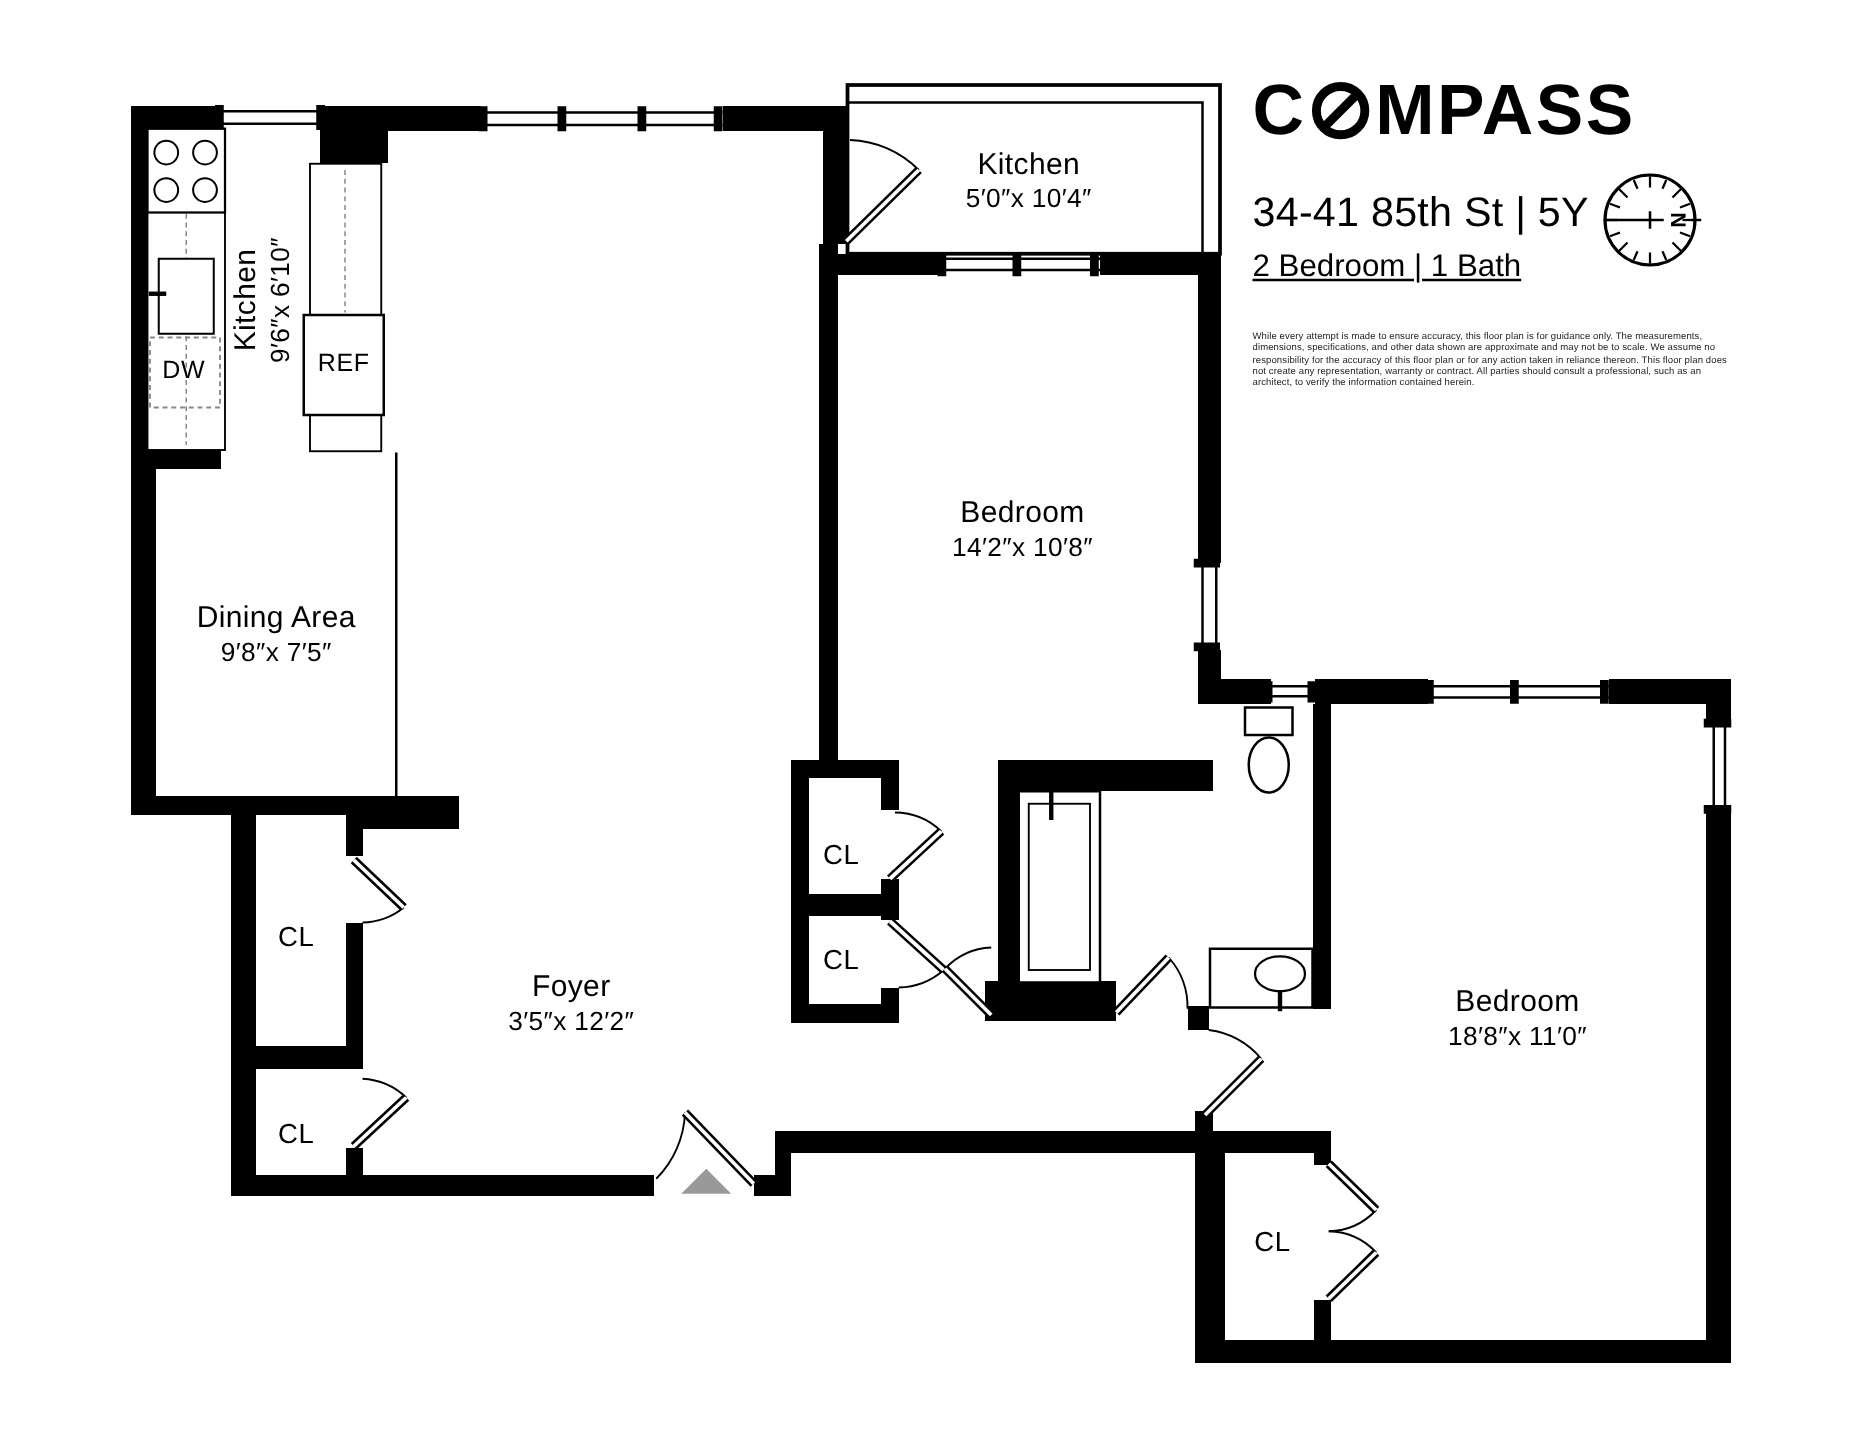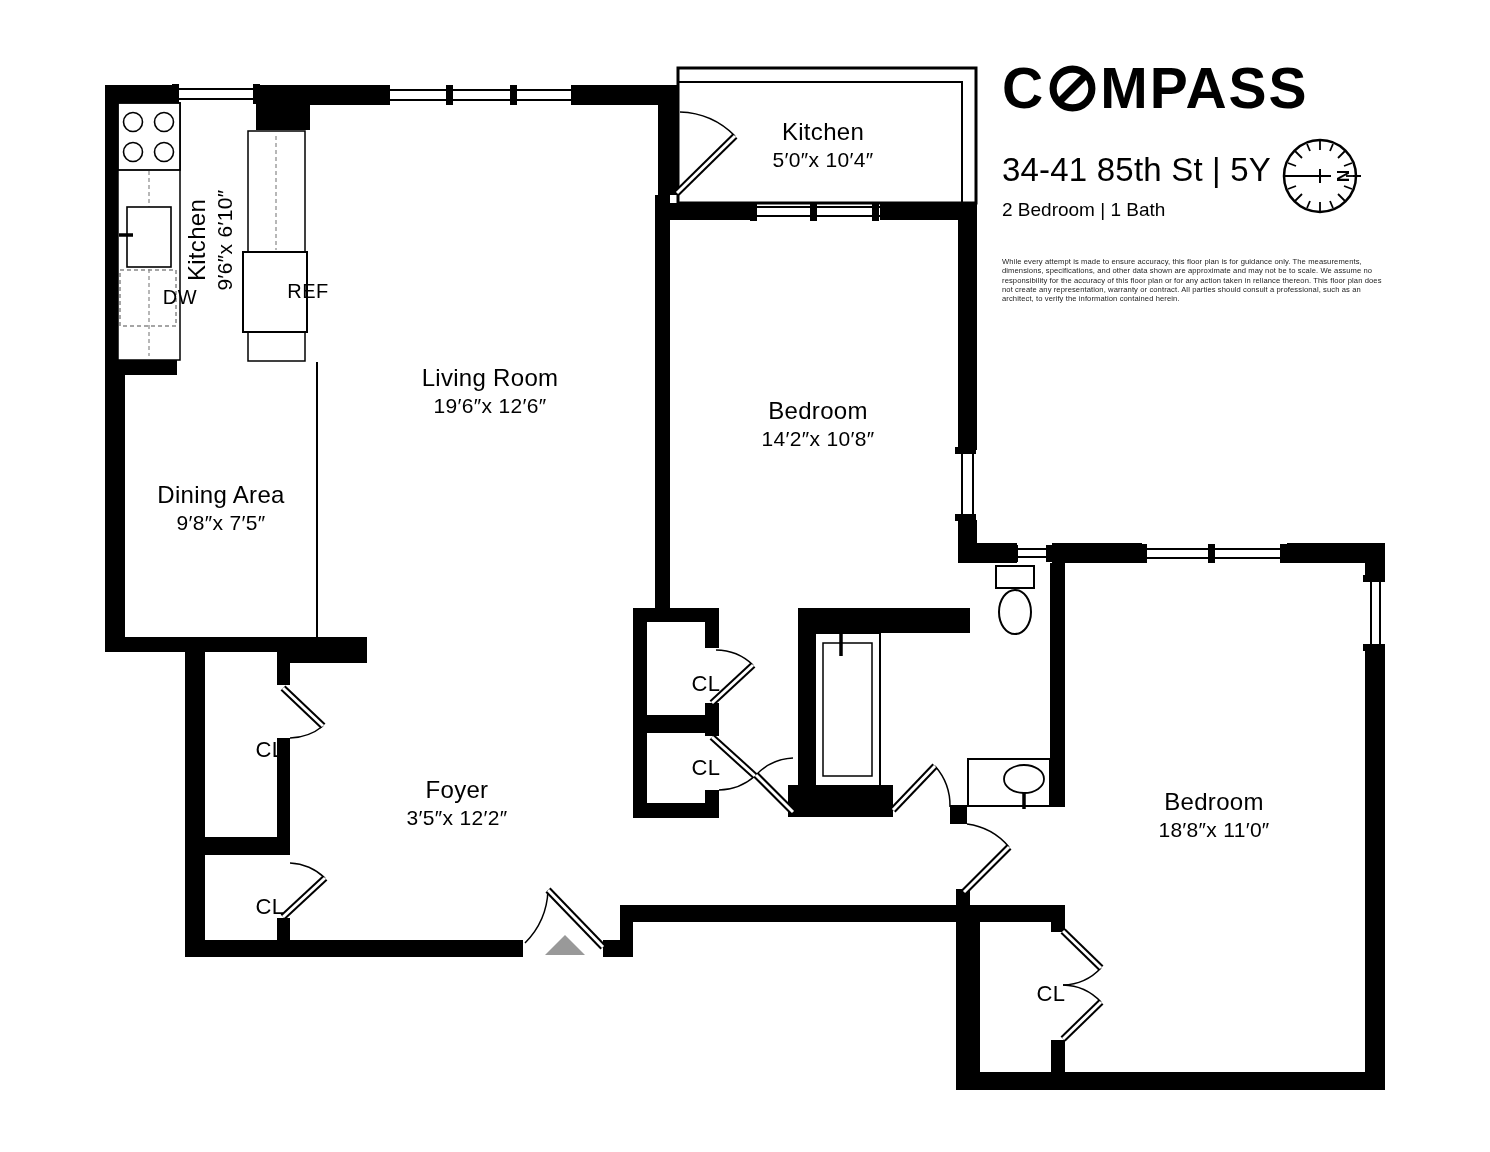--- a/index.html
+++ b/index.html
@@ -6,29 +6,29 @@
   .stage { position:relative; width:1490px; height:1152px; background:#ffffff;
            font-family:"Liberation Sans", sans-serif; color:#000; overflow:hidden; }
   .plan { position:absolute; left:0; top:0; width:1490px; height:1152px; }
 
   .room-label { position:absolute; transform:translate(-50%,-50%); text-align:center;
                 white-space:nowrap; line-height:1.25; letter-spacing:.3px; }
   .room-label.rot { transform:translate(-50%,-50%) rotate(-90deg); }
   .rname { font-size:24px; }
   .rdims { font-size:21px; }
   .small-label { position:absolute; transform:translate(-50%,-50%); font-size:22px;
-                 letter-spacing:.5px; white-space:nowrap;margin-left:33px; }
+                 letter-spacing:.5px; white-space:nowrap; }
   .small-label.sm { font-size:20px; }
 
   .header { position:absolute; left:1002px; top:60px; width:380px; }
   .logo { display:flex; align-items:center; font-size:57px; font-weight:bold;
           letter-spacing:2px; line-height:1; }
   .logo-o { width:53px; height:53px; margin:0 1px; flex:0 0 auto; }
   .address { margin-top:34px; font-size:33px; letter-spacing:.2px; }
-  .summary { margin-top:10px; font-size:19px; }
+  .summary { margin-top:10px; font-size:25px;text-decoration:underline; }
   .disclaimer { margin-top:36px; font-size:7.6px; line-height:1.22; color:#1c1c1c;
                 letter-spacing:.1px; }
 </style>
 </head>
 <body>
 
 <div class="stage">
 
   <svg class="plan" viewBox="0 0 1490 1152">
 
@@ -254,24 +254,20 @@
   </svg>
 
   <div class="room-label rot" style="left:210px;top:240px">
     <div class="rname">Kitchen</div>
     <div class="rdims">9′6″x 6′10″</div>
   </div>
   <div class="room-label" style="left:221px;top:508px">
     <div class="rname">Dining Area</div>
     <div class="rdims">9′8″x 7′5″</div>
   </div>
-  <div class="room-label" style="left:490px;top:391px">
-    <div class="rname">Living Room</div>
-    <div class="rdims">19′6″x 12′6″</div>
-  </div>
   <div class="room-label" style="left:823px;top:145px">
     <div class="rname">Kitchen</div>
     <div class="rdims">5′0″x 10′4″</div>
   </div>
   <div class="room-label" style="left:818px;top:424px">
     <div class="rname">Bedroom</div>
     <div class="rdims">14′2″x 10′8″</div>
   </div>
   <div class="room-label" style="left:457px;top:803px">
     <div class="rname">Foyer</div>

